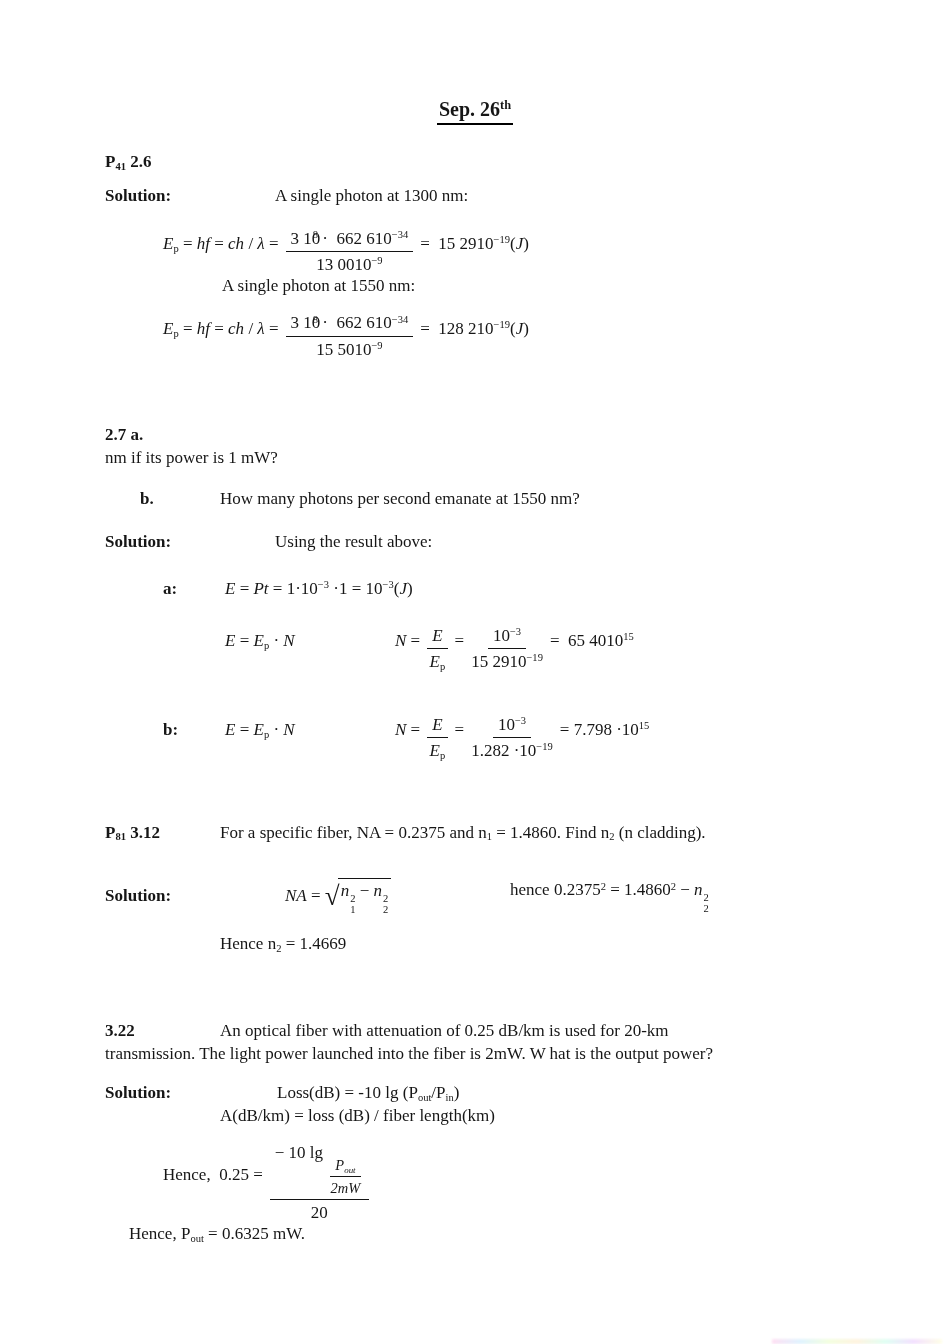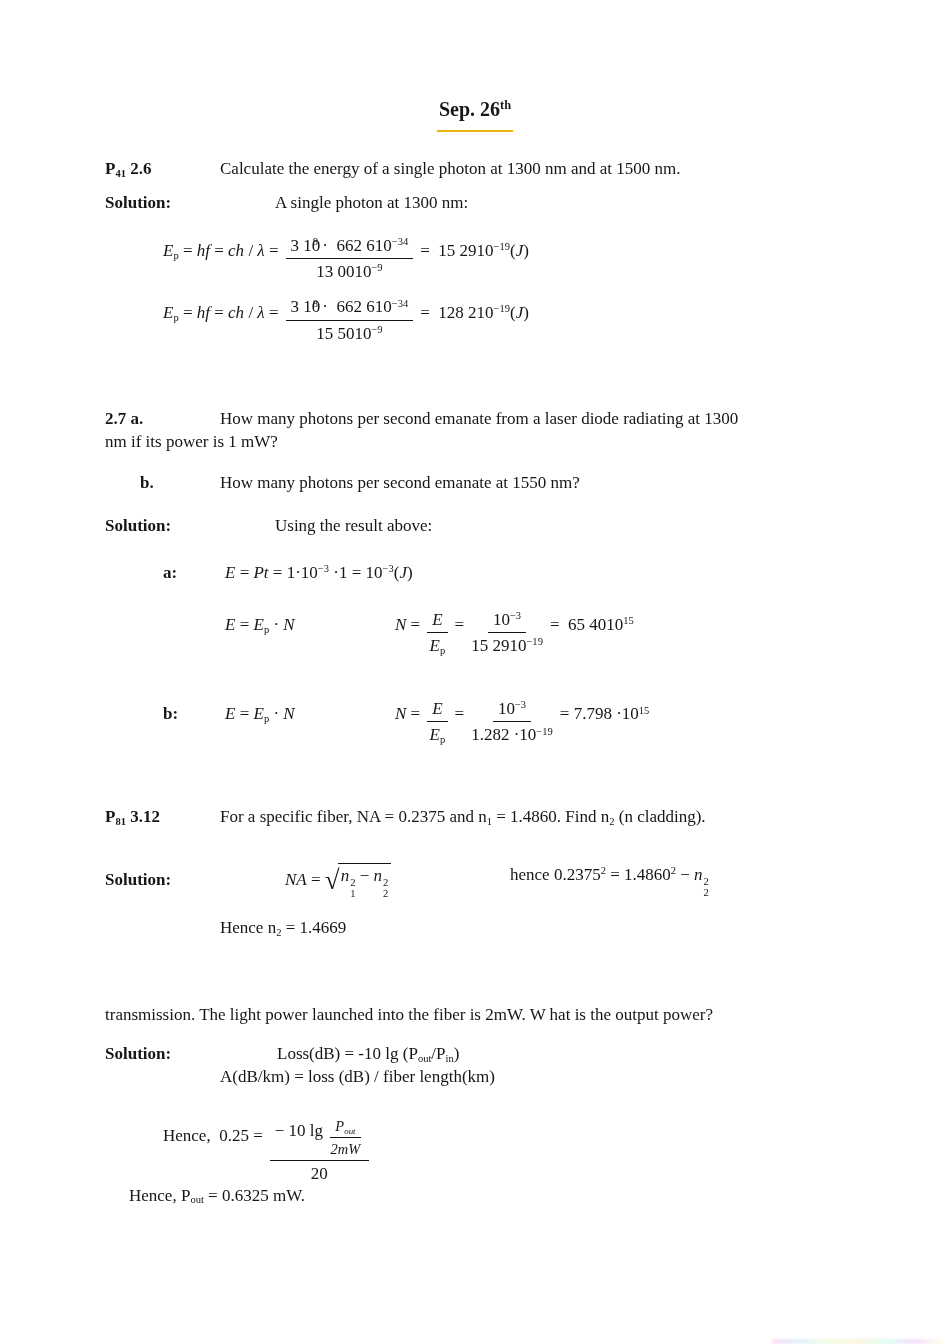--- a/index.html
+++ b/index.html
@@ -16,86 +16,85 @@
     overflow:hidden;
   }
   .title{
     text-align:center;
     font-size:20px;
     font-weight:bold;
     margin-bottom:26px;
   }
   .title .u{
     display:inline-block;
-    border-bottom:2px solid #eab308;
-    padding:0 2px 7px 2px;
+    border-bottom:2px solid #000000;
+    padding:0 2px 0 2px;
   }
   .row{display:flex;align-items:baseline;}
   .eqrow{display:flex;align-items:center;}
   .lbl{font-weight:bold;flex:0 0 auto;}
   .m{white-space:pre;}
   sup{font-size:0.62em;line-height:0;position:relative;vertical-align:baseline;top:-0.55em;}
   sub{font-size:0.62em;line-height:0;position:relative;vertical-align:baseline;top:0.28em;}
   sup.ov{margin-left:-0.72em;}
   .ss{display:inline-flex;flex-direction:column;align-items:flex-start;font-size:0.62em;line-height:1;vertical-align:-0.55em;margin-left:1px;}
   .frac{display:inline-flex;flex-direction:column;align-items:center;text-align:center;vertical-align:middle;margin:0 7px;line-height:1.25;white-space:pre;}
   .frac>.num{border-bottom:1.4px solid #141414;padding:0 5px 2px 5px;margin-top:14px;}
   .frac>.den{padding-top:2px;}
   .frac.inner{font-size:0.85em;font-style:italic;margin:0 3px;}
-  .numflex{display:flex;align-items:center;}
+  .numflex{display:flex;align-items:flex-start;}
   .sqrt{display:inline-flex;align-items:center;white-space:pre;}
   .sqrt .sign{font-size:27px;line-height:1;margin-right:-2px;}
   .sqrt .radicand{border-top:1.4px solid #141414;padding:1px 3px 0 3px;white-space:pre;}
   .edge-artifact{
     position:absolute;bottom:0;right:8px;width:170px;height:5px;opacity:.22;
     background:linear-gradient(90deg,#f7c,#7cf,#cf7,#fc7,#7fc,#c7f,#ff9);
     filter:blur(1px);
   }
 </style>
 </head>
 <body>
 
 <div class="page">
 
   <div class="title">
     <span class="u">Sep. 26<sup>th</sup></span>
   </div>
 
   <div class="row" style="margin-bottom:11px">
     <span class="lbl" style="width:115px">P<sub>41</sub> 2.6</span>
-    <span>Calculate the energy of a single photon at 1300 nm and at 1500 nm.</span>
   </div>
 
   <div class="row" style="margin-bottom:6px">
     <span class="lbl" style="width:170px">Solution:</span>
     <span>A single photon at 1300 nm:</span>
   </div>
 
   <div class="eqrow" style="margin-left:58px">
     <span class="m"><i>E</i><sub>p</sub> = <i>hf</i> = <i>ch</i> / <i>λ</i> =</span>
     <span class="frac">
       <span class="num">3 10<sup class="ov">8</sup> ·  662 610<sup>−34</sup></span>
       <span class="den">13 0010<sup>−9</sup></span>
     </span>
     <span class="m">=  15 2910<sup>−19</sup>(<i>J</i>)</span>
   </div>
 
+  <div style="margin-left:117px">A single photon at 1550 nm:</div>
 
   <div class="eqrow" style="margin-left:58px;margin-bottom:64px">
     <span class="m"><i>E</i><sub>p</sub> = <i>hf</i> = <i>ch</i> / <i>λ</i> =</span>
     <span class="frac">
       <span class="num">3 10<sup class="ov">8</sup> ·  662 610<sup>−34</sup></span>
       <span class="den">15 5010<sup>−9</sup></span>
     </span>
     <span class="m">=  128 210<sup>−19</sup>(<i>J</i>)</span>
   </div>
 
   <div class="row">
     <span class="lbl" style="width:115px">2.7 a.</span>
-    <span>How many photons per second emanate from a laser diode radiating at 1300</span>
   </div>
   <div style="margin-bottom:18px">nm if its power is 1 mW?</div>
 
   <div class="row" style="margin-left:35px;margin-bottom:20px">
     <span class="lbl" style="width:80px">b.</span>
     <span>How many photons per second emanate at 1550 nm?</span>
   </div>
 
   <div class="row" style="margin-bottom:24px">
     <span class="lbl" style="width:170px">Solution:</span>
@@ -150,20 +149,24 @@
       <span class="sqrt">
         <span class="sign">√</span>
         <span class="radicand"><i>n</i><span class="ss"><span>2</span><span>1</span></span> − <i>n</i><span class="ss"><span>2</span><span>2</span></span></span>
       </span>
     </span>
     <span class="m">hence 0.2375<sup>2</sup> = 1.4860<sup>2</sup> − <i>n</i><span class="ss"><span>2</span><span>2</span></span></span>
   </div>
 
   <div style="margin-left:115px;margin-bottom:64px">Hence n<sub>2</sub> = 1.4669</div>
 
+  <div class="row">
+    <span class="lbl" style="width:115px">3.22</span>
+    <span>An optical fiber with attenuation of 0.25 dB/km is used for 20-km</span>
+  </div>
   <div style="margin-bottom:16px">transmission. The light power launched into the fiber is 2mW. W hat is the output power?</div>
 
   <div class="row">
     <span class="lbl" style="width:172px">Solution:</span>
     <span class="m">Loss(dB) = -10 lg (P<sub>out</sub>/P<sub>in</sub>)</span>
   </div>
 
   <div style="margin-left:115px">A(dB/km) = loss (dB) / fiber length(km)</div>
 
   <div class="eqrow" style="margin-left:58px">

